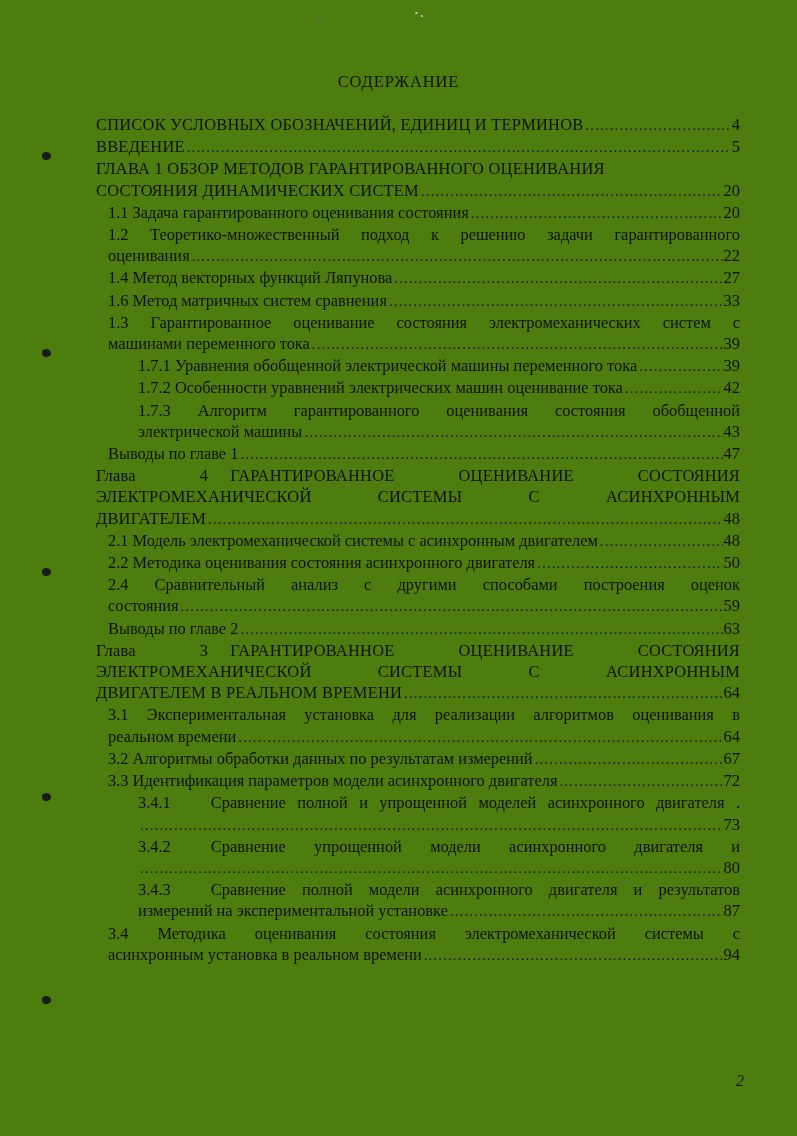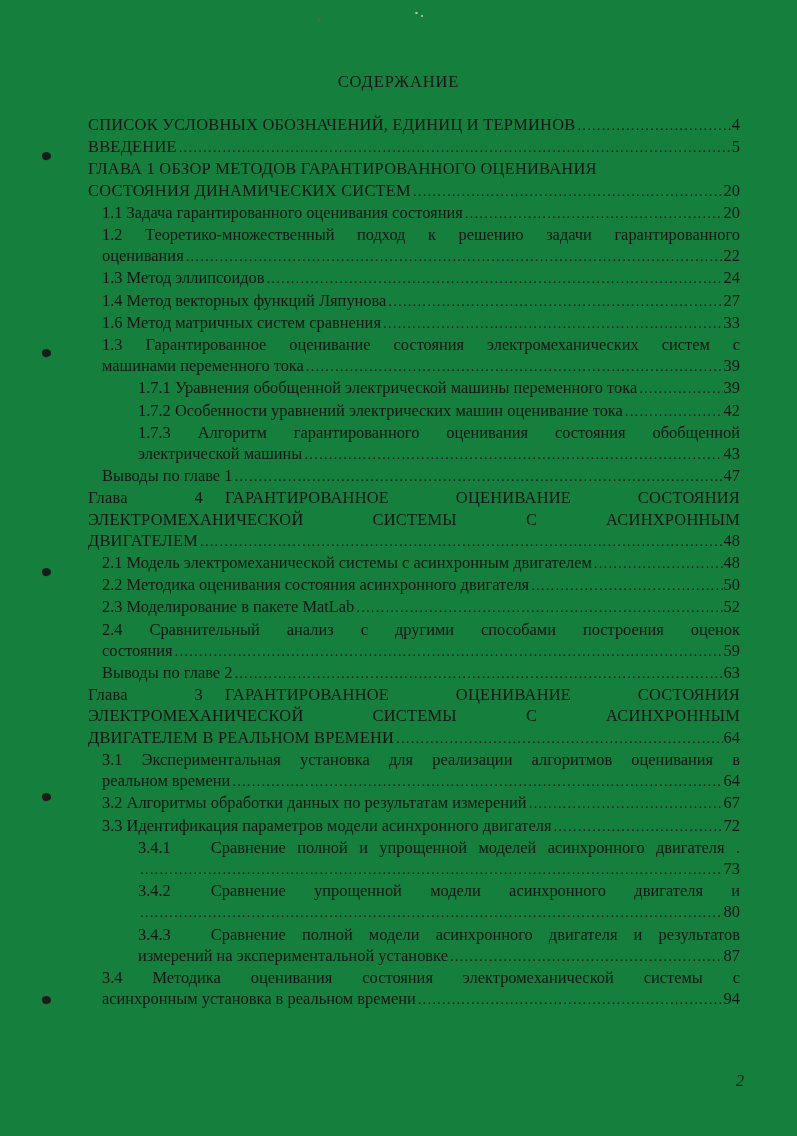--- a/index.html
+++ b/index.html
@@ -9,21 +9,21 @@
     background: #b9b9b9;
   }
   body {
     font-family: "Liberation Serif", "DejaVu Serif", serif;
   }
   .page {
     position: relative;
     width: 797px;
     height: 1136px;
     margin: 0 auto;
-    background: #15803d;
+    background: #4d7c0f;
     overflow: hidden;
     box-sizing: border-box;
   }
   
   .speck {
     position: absolute;
     background: #8d8d8d;
     border-radius: 50%;
   }
   .speck.s1 { left: 318px; top: 19px; width: 3px; height: 3px; background:#5d5d5d; }
@@ -63,22 +63,22 @@
     position: relative;
     font-size: 16.4px;
     line-height: 21.2px;
     color: #121212;
     margin: 0;
     padding: 0;
     text-align: justify;
     text-justify: inter-word;
   }
   
-  .lvl0 { margin-left: 0px; }
-  .lvl1 { margin-left: 14px; }
+  .lvl0 { margin-left: 8px; }
+  .lvl1 { margin-left: 20px; }
   .lvl2 { margin-left: 50px; }
   .lvl1 { text-indent: 0; }
   .lvl2 { text-indent: 0; }
 
   .caps { letter-spacing: 0.25px; }
 
   
   .line {
     display: flex;
     align-items: baseline;
@@ -176,27 +176,20 @@
       <div class="entry lvl1">
         <div class="just">1.2 Теоретико-множественный подход к решению задачи гарантированного</div>
         <div class="line">
           <span class="txt">оценивания</span>
           <span class="leader"></span>
           <span class="pg">22</span>
         </div>
       </div>
       <div class="entry lvl1">
         <div class="line">
-          <span class="txt">1.3 Метод эллипсоидов</span>
-          <span class="leader"></span>
-          <span class="pg">24</span>
-        </div>
-      </div>
-      <div class="entry lvl1">
-        <div class="line">
           <span class="txt">1.4 Метод векторных функций Ляпунова</span>
           <span class="leader"></span>
           <span class="pg">27</span>
         </div>
       </div>
       <div class="entry lvl1">
         <div class="line">
           <span class="txt">1.6 Метод матричных систем сравнения</span>
           <span class="leader"></span>
           <span class="pg">33</span>
@@ -256,27 +249,20 @@
         </div>
       </div>
       <div class="entry lvl1">
         <div class="line">
           <span class="txt">2.2 Методика оценивания состояния асинхронного двигателя</span>
           <span class="leader"></span>
           <span class="pg">50</span>
         </div>
       </div>
       <div class="entry lvl1">
-        <div class="line">
-          <span class="txt">2.3 Моделирование в пакете MatLab</span>
-          <span class="leader"></span>
-          <span class="pg">52</span>
-        </div>
-      </div>
-      <div class="entry lvl1">
         <div class="just">2.4 Сравнительный анализ с другими способами построения оценок</div>
         <div class="line">
           <span class="txt">состояния</span>
           <span class="leader"></span>
           <span class="pg">59</span>
         </div>
       </div>
       <div class="entry lvl1">
         <div class="line">
           <span class="txt">Выводы по главе 2</span>

